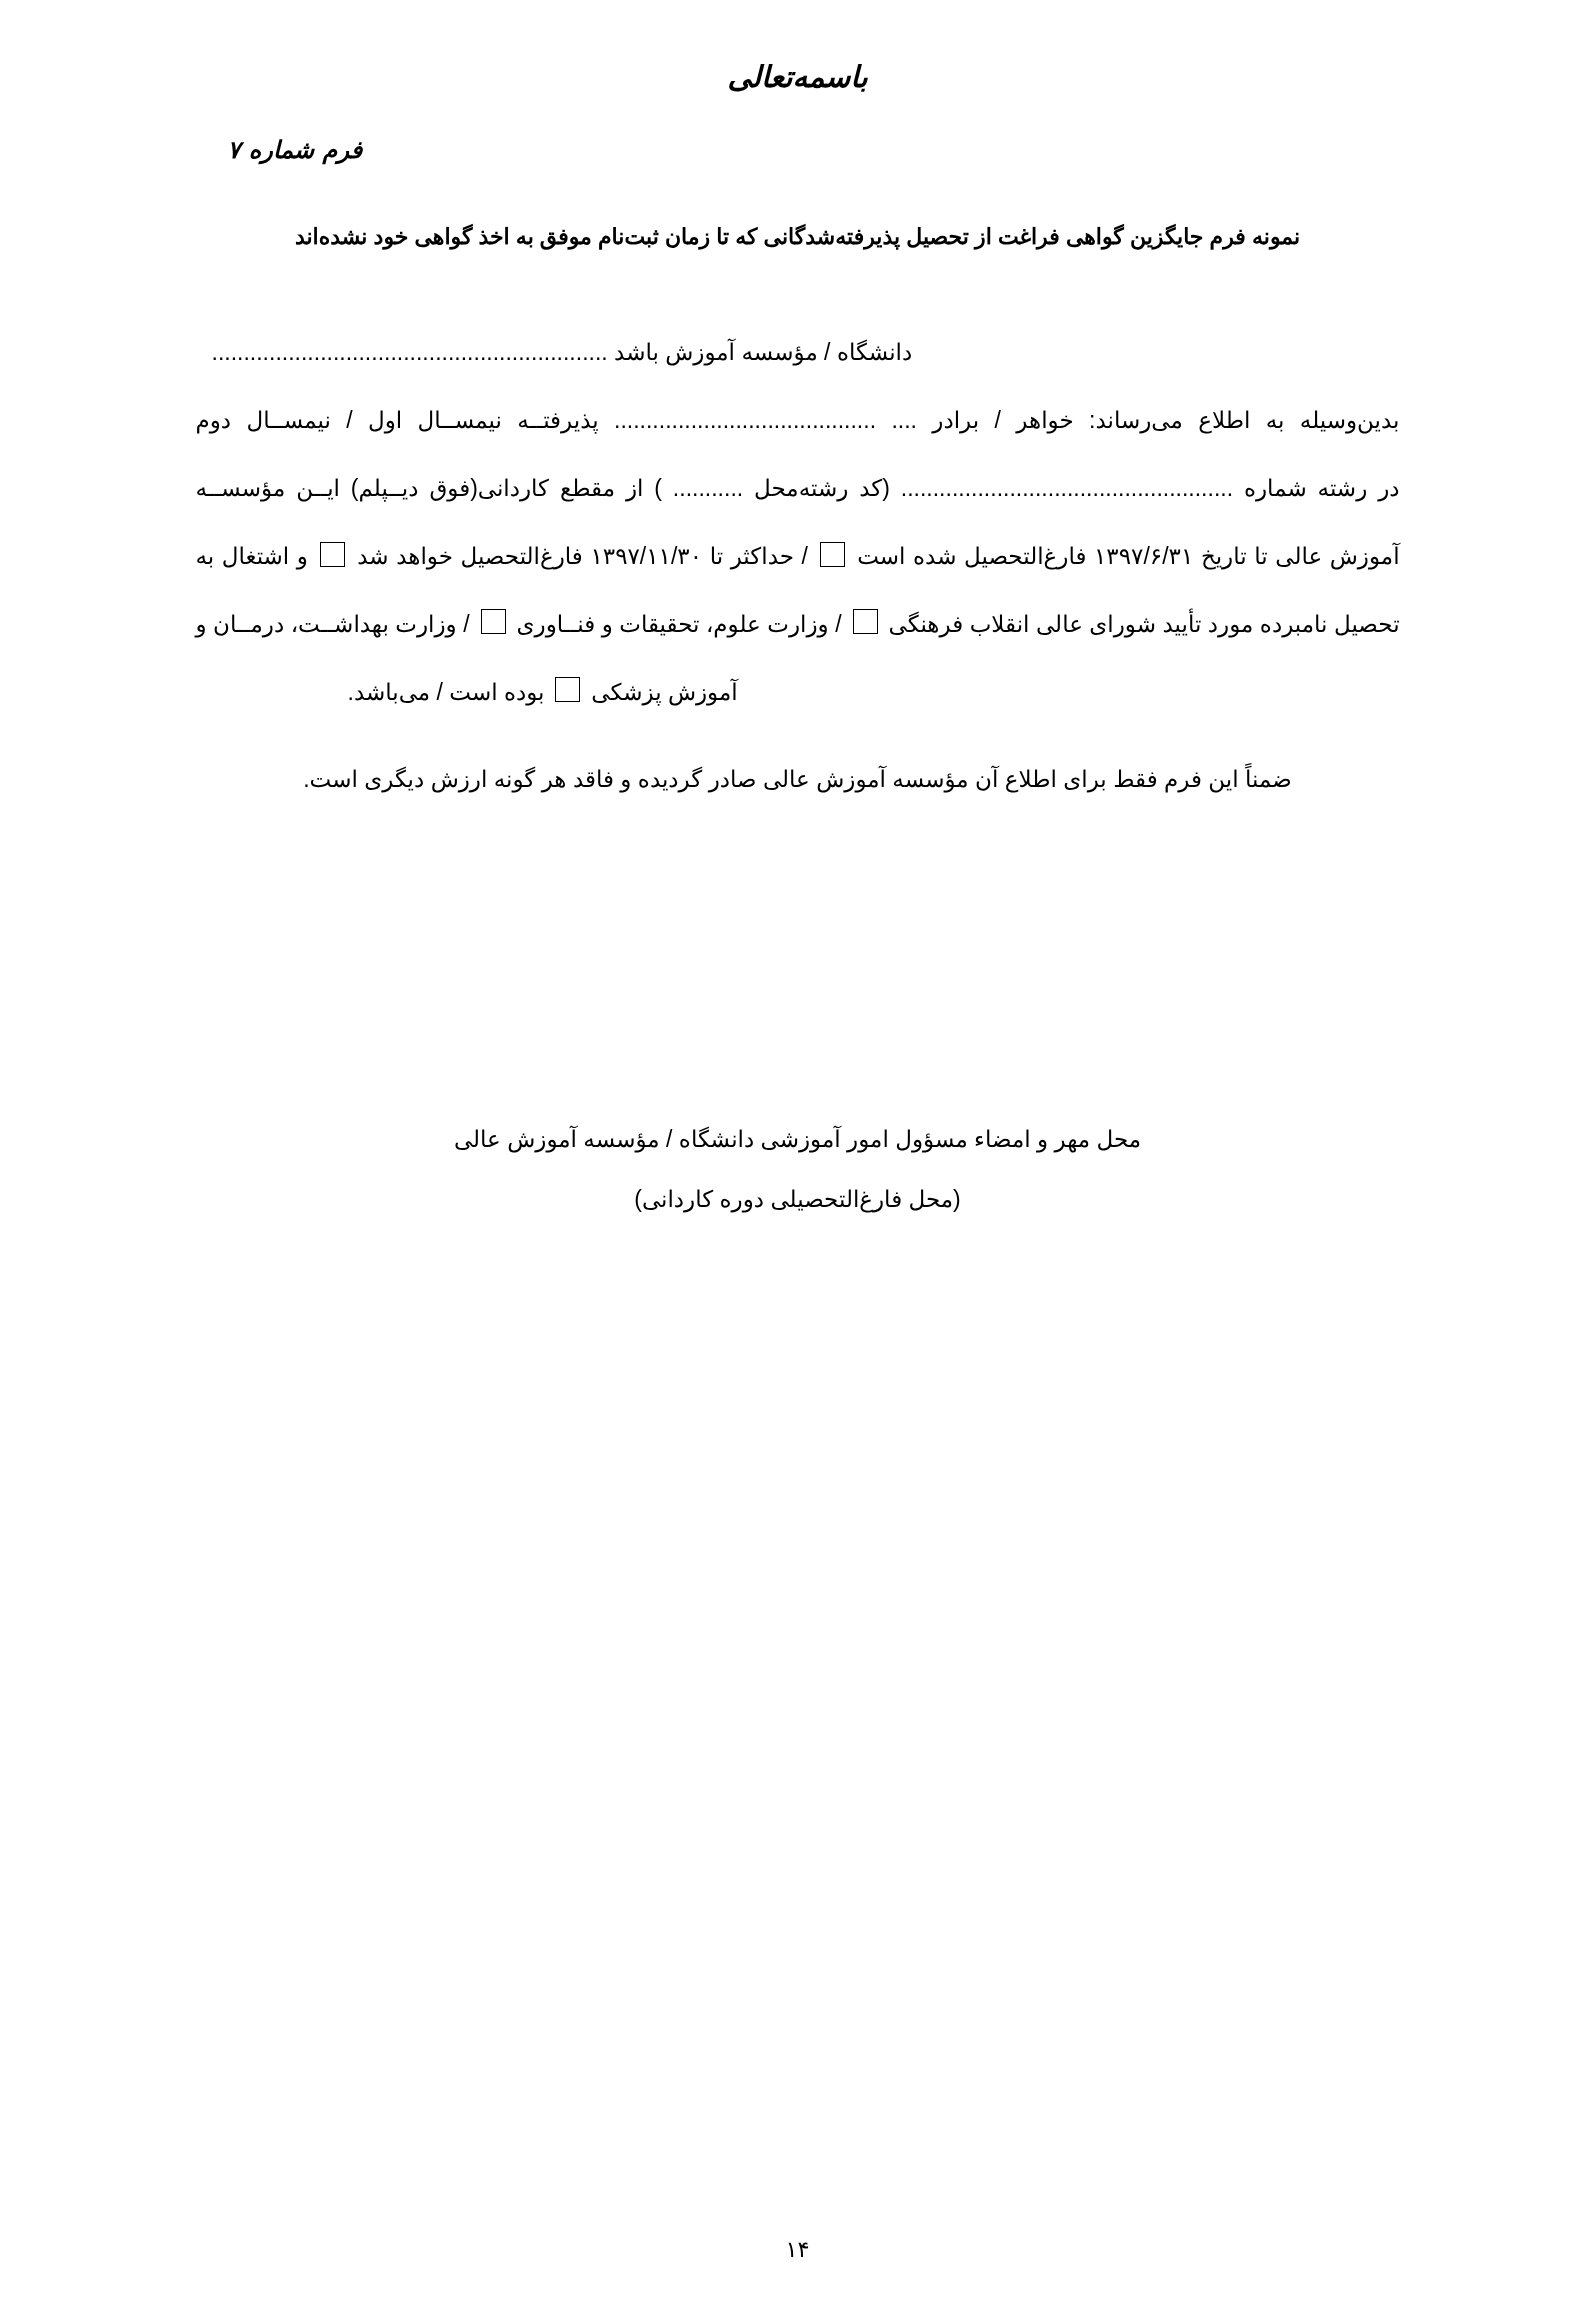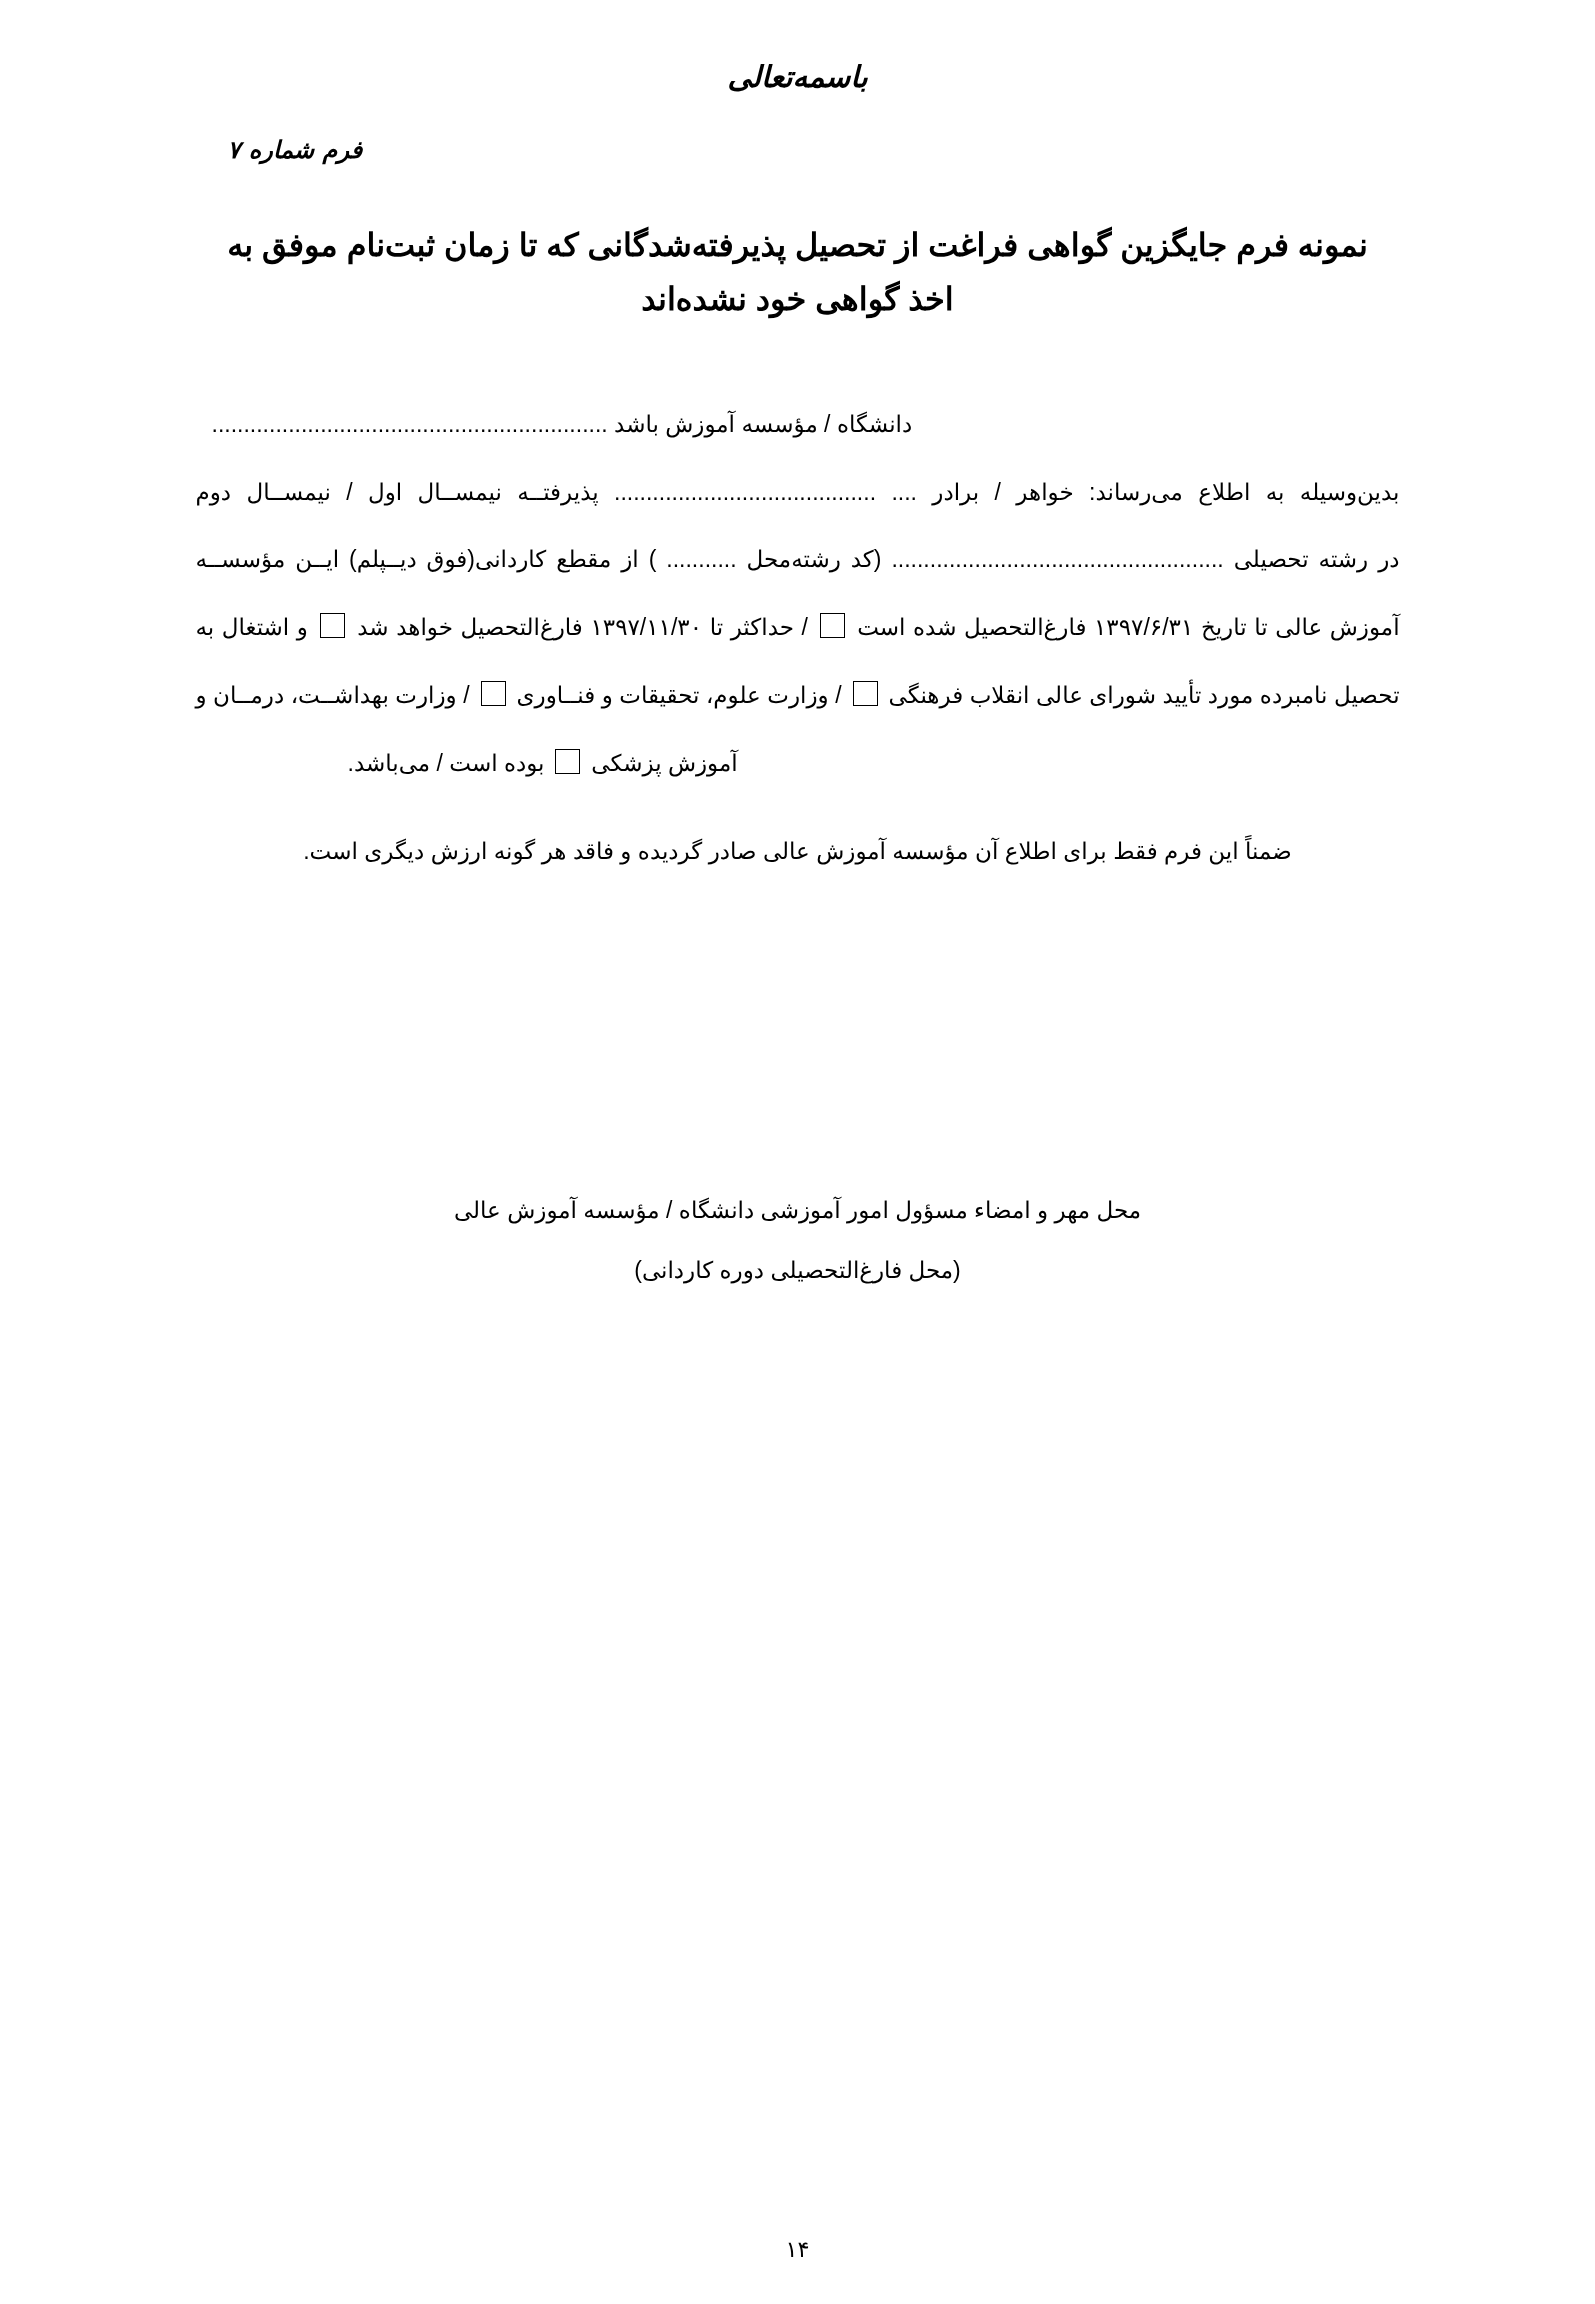--- a/index.html
+++ b/index.html
@@ -47,21 +47,21 @@
     font-weight: 700;
     font-size: 24px;
     margin-top: 41px;
     padding-left: 32px;
   }
 
   
   .doc-title {
     text-align: center;
     font-weight: 700;
-    font-size: 32px;
+    font-size: 22px;
     line-height: 1.7;
     margin-top: 54px;
     padding: 0 18px;
   }
 
   .body-block {
     margin-top: 64px;
     font-size: 23px;
     line-height: 2.95;
   }
@@ -137,21 +137,21 @@
         <span>دانشگاه / مؤسسه آموزش باشد ..............................................................</span>
       </div>
 
       <div class="line line-justify">
         <span>بدین‌وسیله به اطلاع می‌رساند: خواهر / برادر ....</span>
         <span class="dots">.........................................</span>
         <span>پذیرفتــه نیمســال اول / نیمســال دوم</span>
       </div>
 
       <div class="line line-justify">
-        <span>در رشته تحصیلی ....................................................</span>
+        <span>در رشته شماره ....................................................</span>
         <span>(کد رشته‌محل ........... ) از مقطع کاردانی(فوق دیــپلم) ایــن مؤسســه</span>
       </div>
 
       <div class="line line-justify">
         <span>آموزش عالی تا تاریخ ۱۳۹۷/۶/۳۱ فارغ‌التحصیل شده است</span>
         <span class="cbox"></span>
         <span>/ حداکثر تا ۱۳۹۷/۱۱/۳۰ فارغ‌التحصیل خواهد شد</span>
         <span class="cbox"></span>
         <span>و اشتغال به</span>
       </div>

